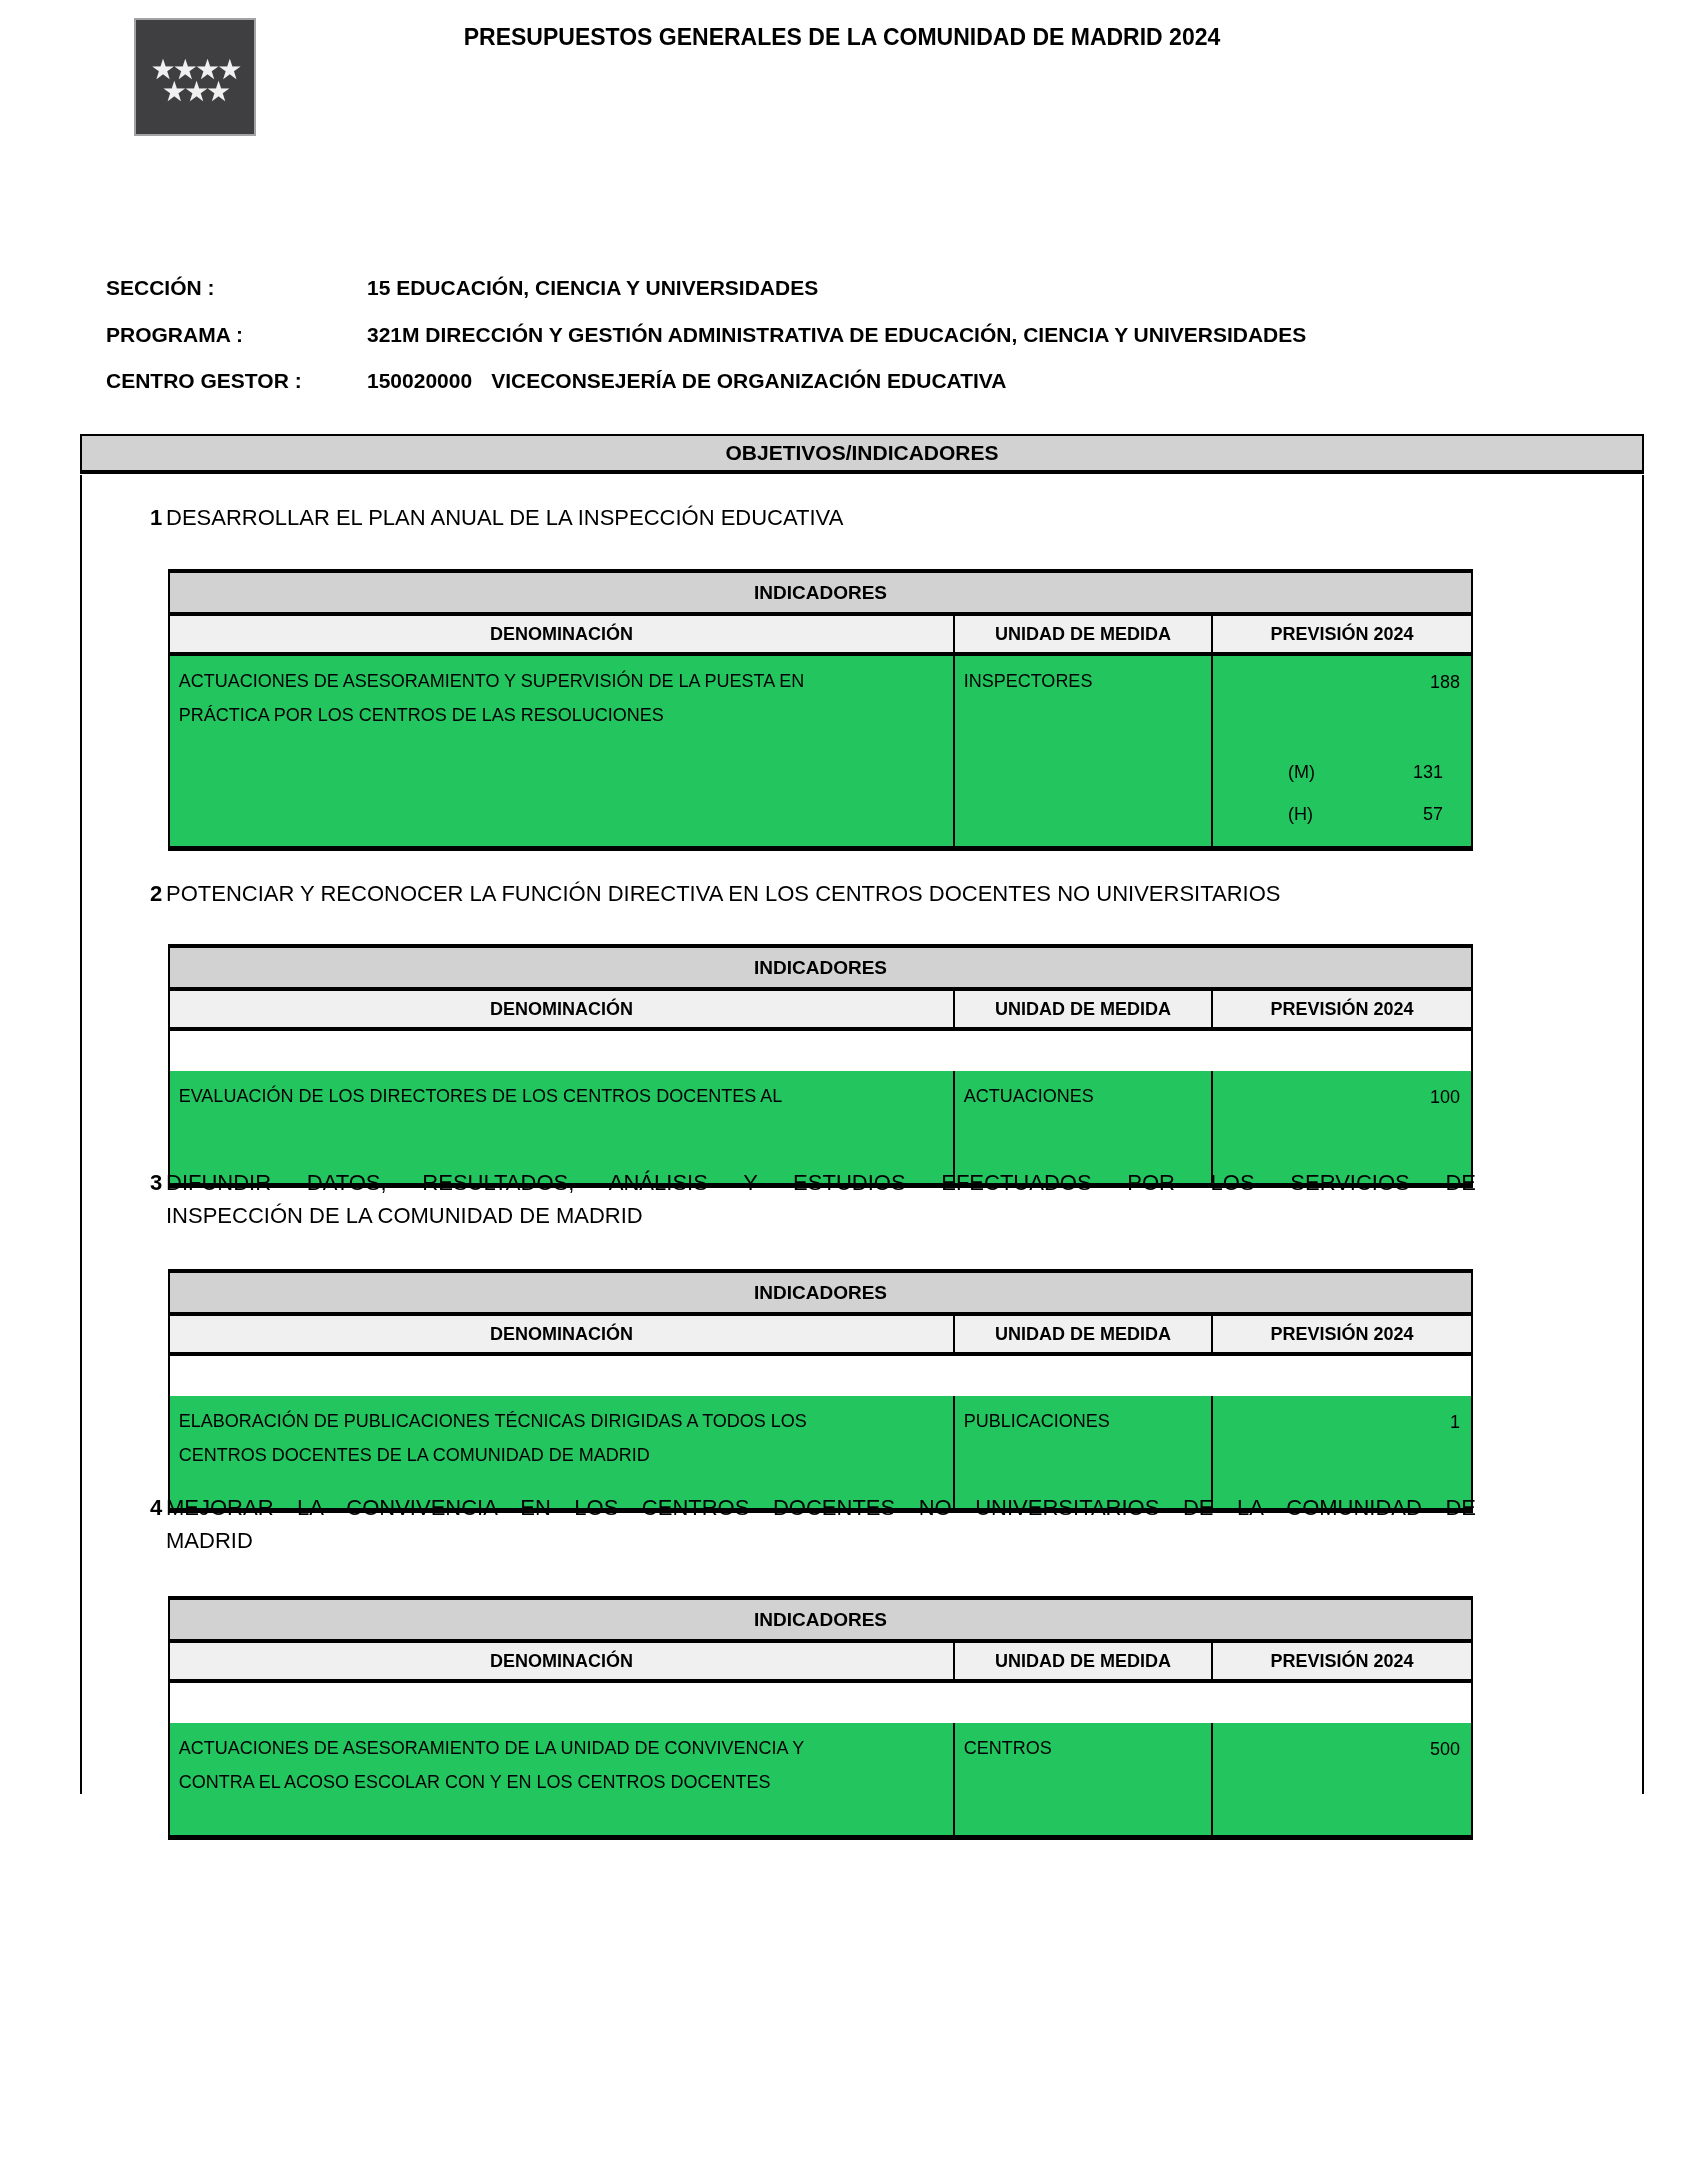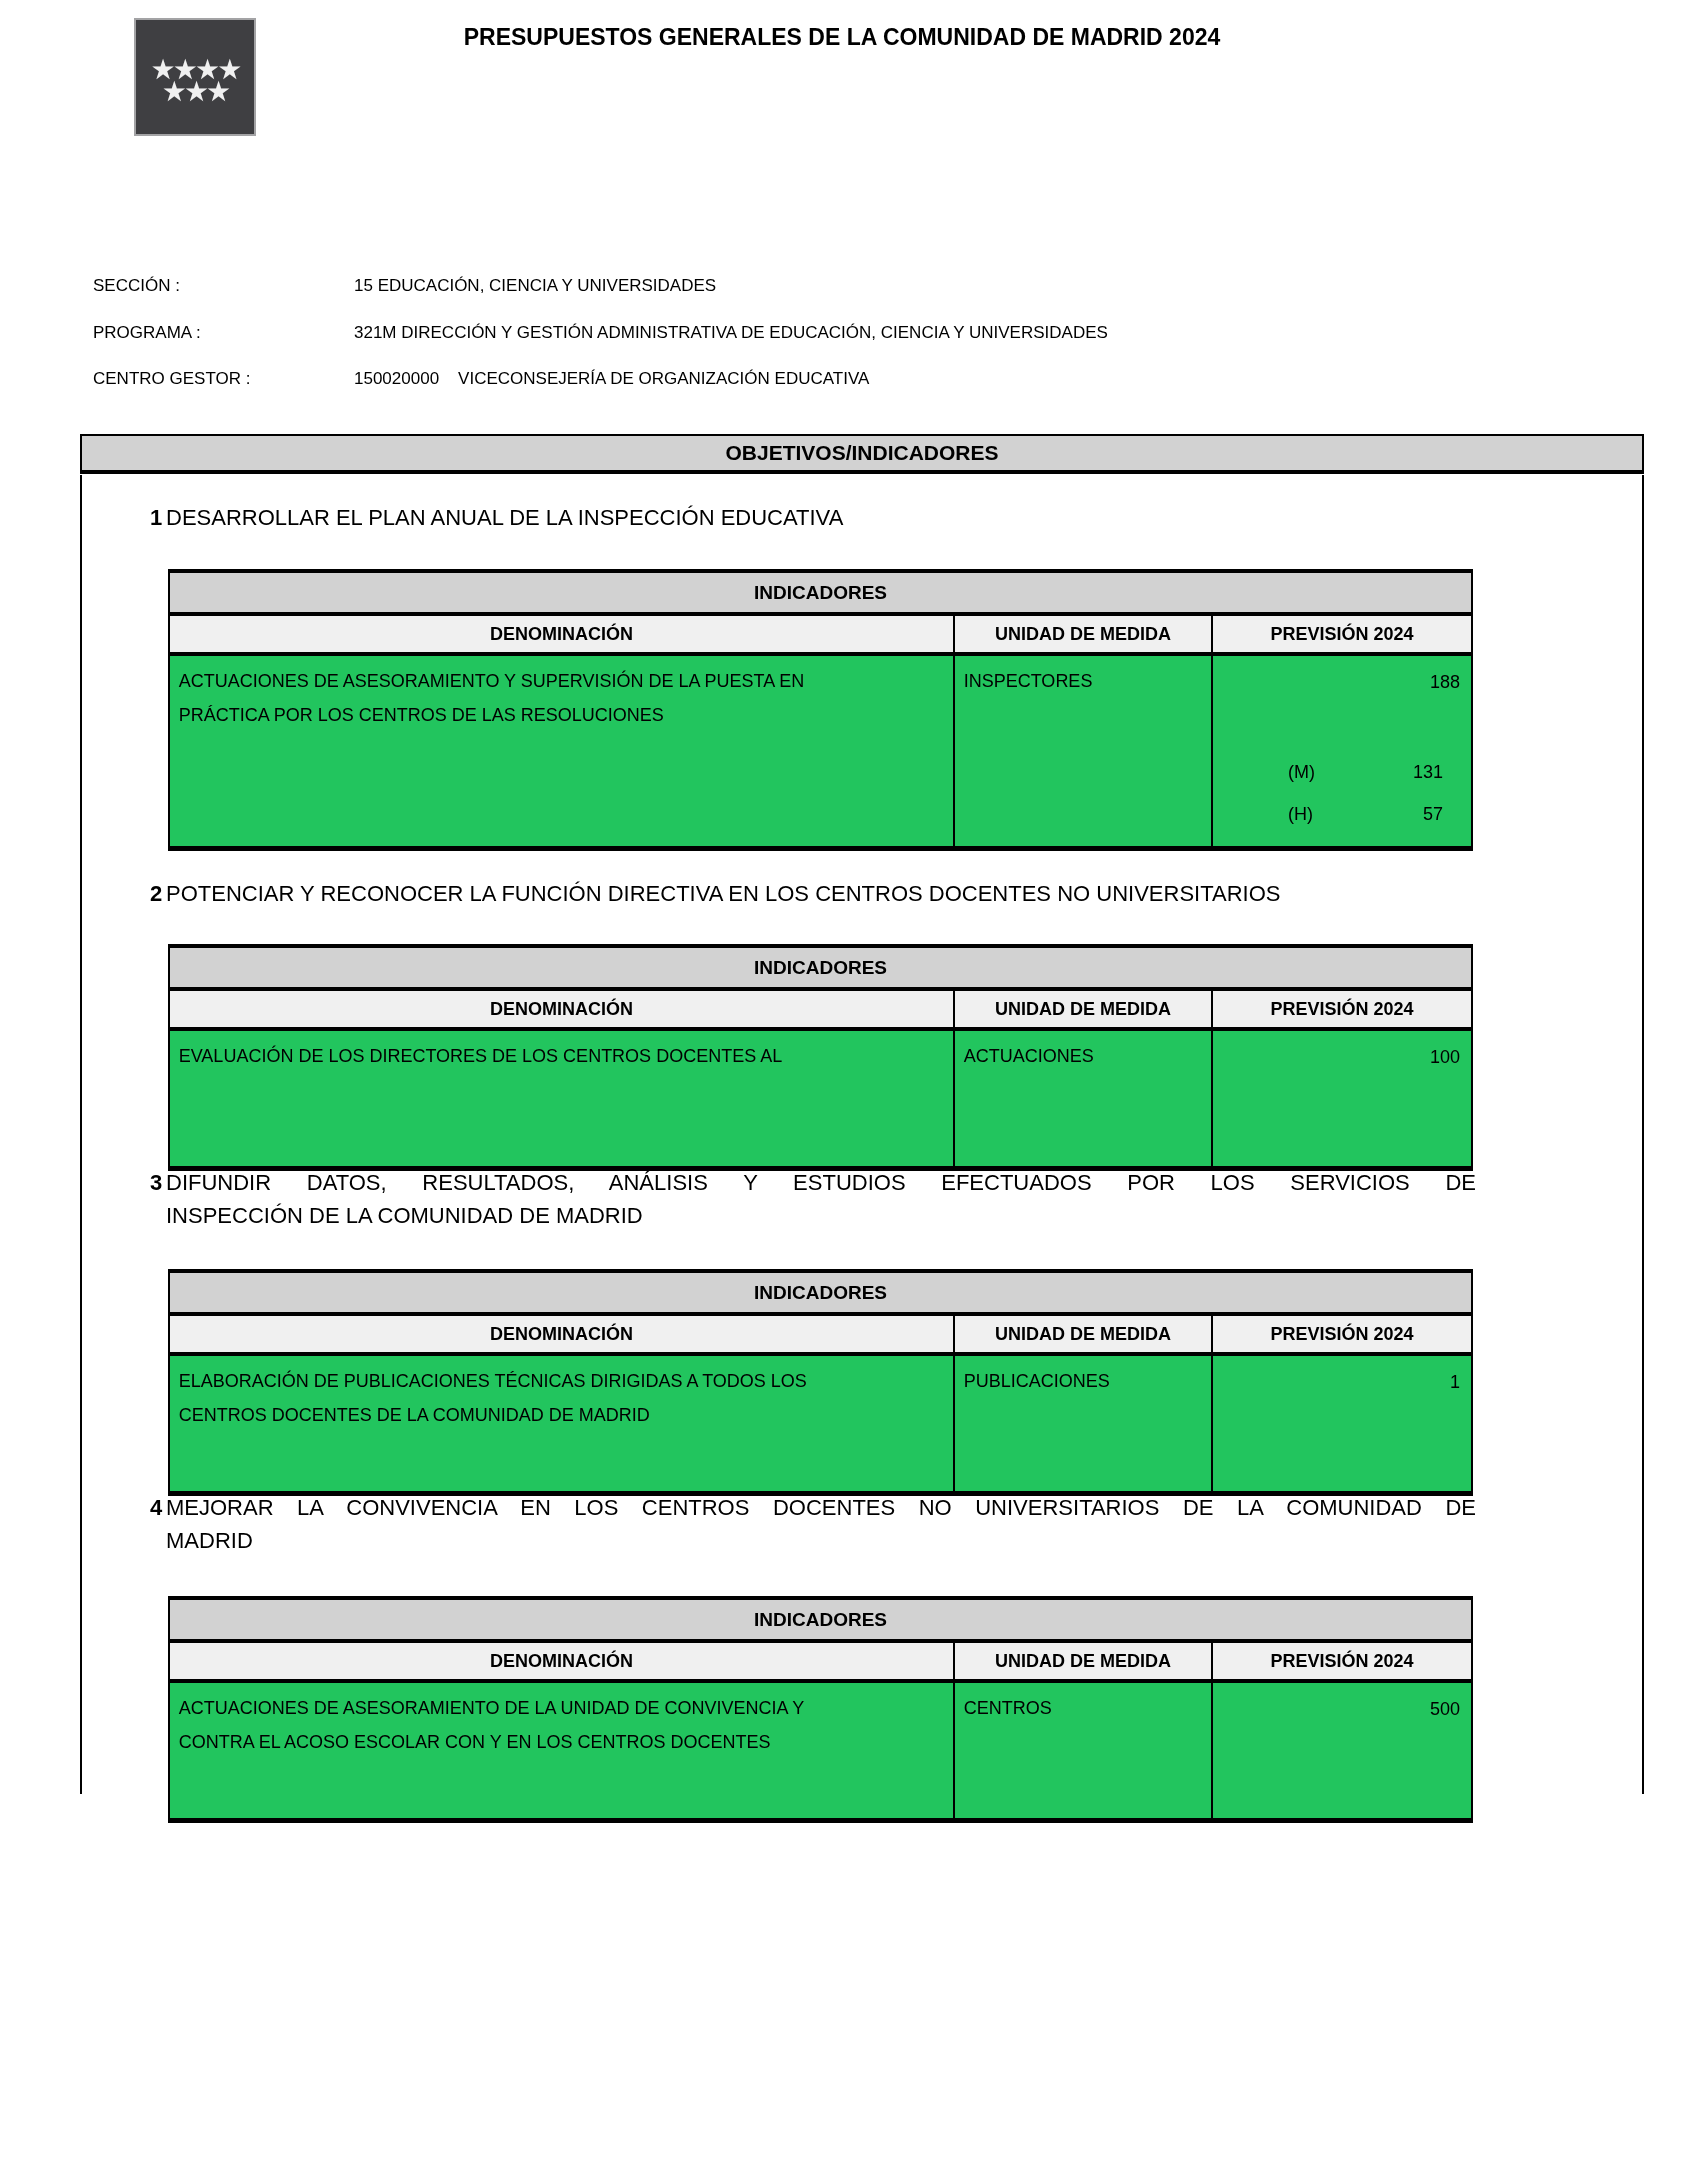--- a/index.html
+++ b/index.html
@@ -11,21 +11,21 @@
   
   .logo{position:absolute; left:134px; top:18px; width:118px; height:114px;
         background:#3f3f42; border:2.2px solid #a3a3a5;}
   .logo .srow{position:absolute; left:0; width:100%; text-align:center;
         color:#f0f0f0; font-size:28px; line-height:22px; letter-spacing:-2.9px;}
   .logo .r1{top:39px;}
   .logo .r2{top:61px;}
   .title{position:absolute; top:24px; left:0; width:1684px; text-align:center;
         font-weight:bold; font-size:23px;}
   
-  .meta-row{position:absolute; left:93px; font-size:17px; font-weight:normal; white-space:nowrap;}
+  .meta-row{position:absolute; left:106px; font-size:21px; font-weight:bold; white-space:nowrap;}
   .meta-row .mlabel{display:inline-block; width:261px;}
   .meta-row .mcode{margin-right:19px;}
   .m1{top:276px;} .m2{top:323px;} .m3{top:369px;}
   
   .objbar{position:absolute; left:80px; top:434px; width:1560px; height:34px;
         background:#d2d2d2; border:2.2px solid #000; border-bottom:4.4px solid #000;
         text-align:center; font-weight:bold; font-size:21px; line-height:34px;}
   .objbox{position:absolute; left:80px; top:475px; width:1560px; height:1319px;
         border-left:2.2px solid #000; border-right:2.2px solid #000;}
   
@@ -44,21 +44,21 @@
         display:flex; align-items:center; justify-content:center;
         font-weight:bold; font-size:19px;}
   .ihead{display:flex; height:36px; background:#f0f0f0; border-bottom:4.4px solid #000;}
   .hc{display:flex; align-items:center; justify-content:center;
         font-weight:bold; font-size:18px; box-sizing:border-box;}
   .c1{width:785px; border-right:2.2px solid #000;}
   .c2{width:258px; border-right:2.2px solid #000;}
   .c3{flex:1;}
   .ibody{display:flex; background:#22c55e;}
   .t1 .ibody{height:190px;}
-  .t2 .ibody,.t3 .ibody,.t4 .ibody{height:135px;}
+  .t2 .ibody,.t3 .ibody,.t4 .ibody{height:112px;margin-top:40px;}
   .bc{box-sizing:border-box; font-size:18px; line-height:34px;padding-left:40px;}
   .bc.c1{padding:8px 10.2px 0 8.7px;}
   .bc.c2{padding:8px 5.8px 0 8.7px;}
   .bc.c3{position:relative;}
   .pv{position:absolute; top:8.7px; right:11px; line-height:34px;}
   .mh{position:absolute; left:75px; right:28px; display:flex; justify-content:space-between; line-height:18px;}
   .mh1{top:107px;} .mh2{top:149px;}
 </style>
 </head>
 <body>

